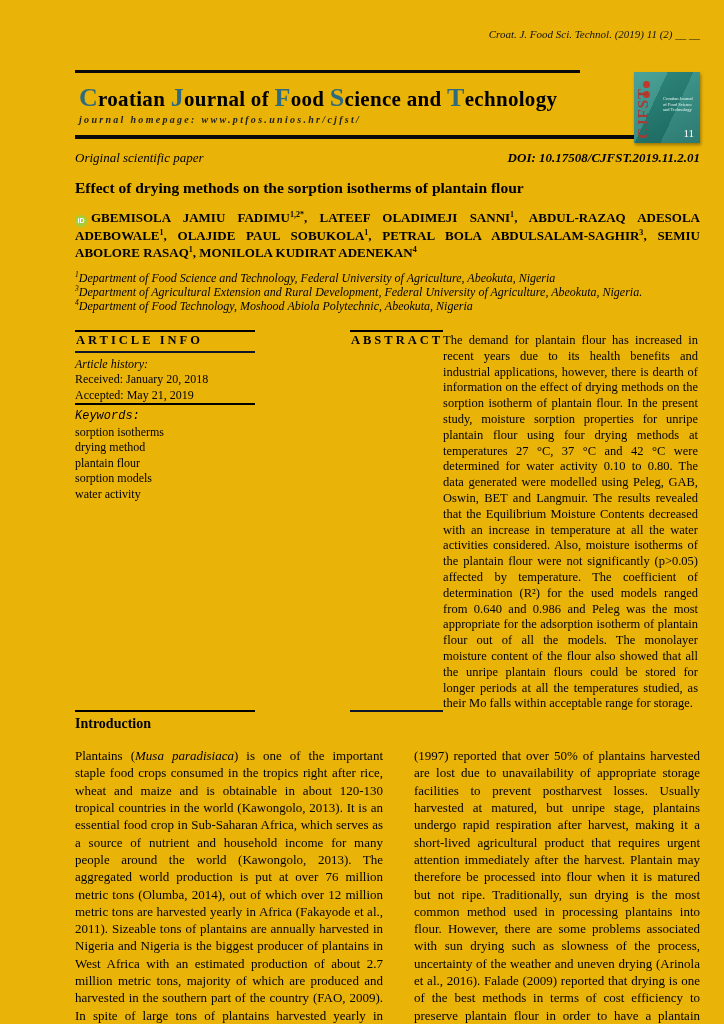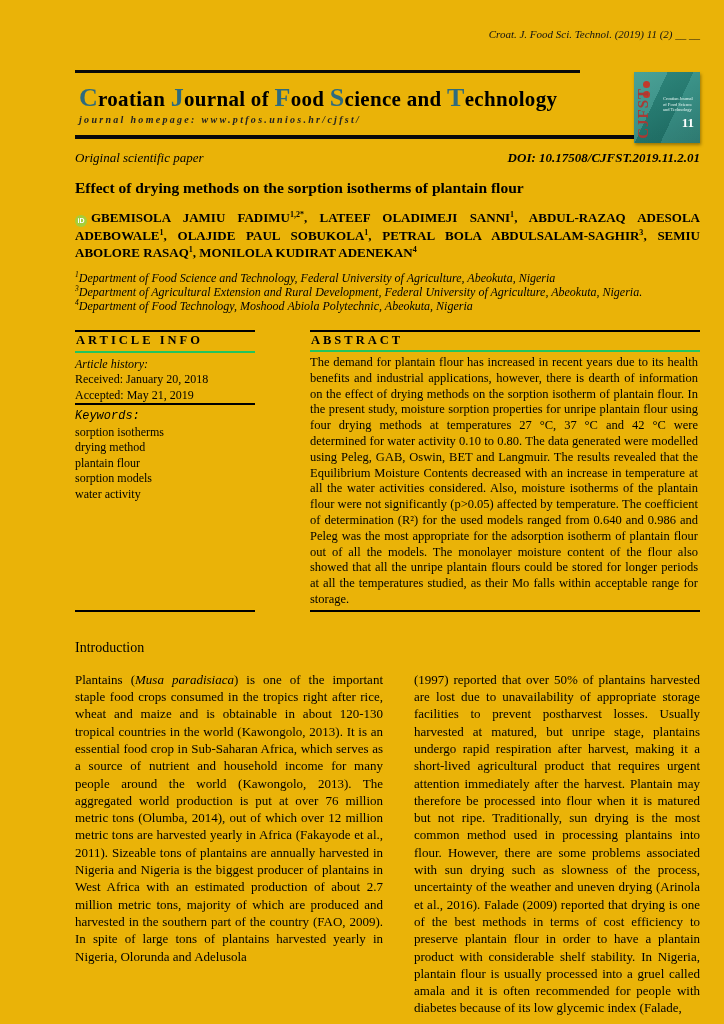--- a/index.html
+++ b/index.html
@@ -26,51 +26,51 @@
   .logo { position:absolute; top:2px; right:0px; width:66px; height:71px;
     background:
       linear-gradient(115deg, rgba(255,255,255,0.10) 0%, rgba(255,255,255,0.10) 34%, rgba(0,0,0,0.10) 34%, rgba(0,0,0,0.10) 60%, rgba(255,255,255,0.07) 60%),
       linear-gradient(150deg,#37988c 0%, #2a877c 45%, #1e6f66 100%);
     box-shadow:1px 2px 3px rgba(0,0,0,0.35); }
   .logo .dot { position:absolute; left:9px; width:7px; height:7px; border-radius:50%; background:#c0392b; }
   .logo .dot1 { top:9px; } .logo .dot2 { top:19px; }
   .logo .abbr { position:absolute; left:1px; bottom:4px; writing-mode:vertical-rl; transform:rotate(180deg);
     font-size:15px; font-weight:bold; color:#a83a35; letter-spacing:1px; }
   .logo .mini { position:absolute; right:5px; top:24px; width:32px; font-size:4.5px; line-height:5.5px; color:#eafaf6; }
-  .logo .issue { position:absolute; right:6px; bottom:12px; color:#fff; font-weight:bold; font-size:13px; }
+  .logo .issue { position:absolute; right:6px; bottom:4px; color:#fff; font-weight:normal; font-size:11px; }
 
   
   .meta-row { margin-top:11px; display:flex; justify-content:space-between; font-size:13px; font-style:italic; }
   .meta-row .doi { font-weight:bold; }
 
   
   .paper-title { margin-top:13px; font-size:15.5px; font-weight:bold; }
   .authors { margin-top:12px; font-size:13px; font-weight:bold; text-align:justify; line-height:17px; }
   .orcid { display:inline-block; width:12px; height:12px; border-radius:50%; background:#a6ce39; color:#fff;
     font-size:7px; font-weight:bold; line-height:12px; text-align:center; margin-right:4px; vertical-align:-1px;
     font-family:"Liberation Sans", sans-serif; }
   sup { font-size:0.62em; line-height:0; vertical-align:super; }
 
   .affiliations { margin-top:10px; font-style:italic; font-size:12px; line-height:14px; }
 
   
   .info-section { margin-top:17px; display:flex; align-items:stretch; }
   .info-col { width:180px; margin-right:55px; display:flex; flex-direction:column; font-size:12px; line-height:15.5px; }
-  .abs-col { flex:1; display:flex; flex-direction:column; }
-  .col-heading { border-top:2px solid #000; border-bottom:2px solid #22c55e; font-weight:bold; font-size:12.5px;
+  .abs-col { flex:1; display:flex; flex-direction:row;margin-left:40px; }
+  .col-heading { border-top:2px solid #000; border-bottom:2px solid #0f172a; font-weight:bold; font-size:12.5px;
     letter-spacing:3px; padding:1px 0 2px 1px; }
   .history-label, .keywords-label { font-style:italic; }
   .history-label { margin-top:4px; }
   .info-divider { border-top:2px solid #000; padding-top:4px;font-family:Liberation Mono, monospace; }
   .info-bottom-rule { margin-top:auto; border-top:2px solid #000; }
   .abs-text { margin-top:3px; font-size:12.5px; line-height:15.8px; text-align:justify; padding-right:2px; }
   .abs-bottom-rule { margin-top:2px; border-top:2px solid #000; }
 
   
-  .section-heading { margin-top:28px; font-size:14px; font-weight:normal; }
+  .section-heading { margin-top:4px; font-size:14px; font-weight:bold; }
   .body-cols { margin-top:15px; display:flex; }
   .body-col1 { width:308px; margin-right:31px; }
   .body-col1, .body-col2 { font-size:13px; line-height:17.3px; text-align:justify; }
   .body-col2 { flex:1; }
 </style>
 </head>
 <body>
 
 <div class="page">
   <div class="content">

